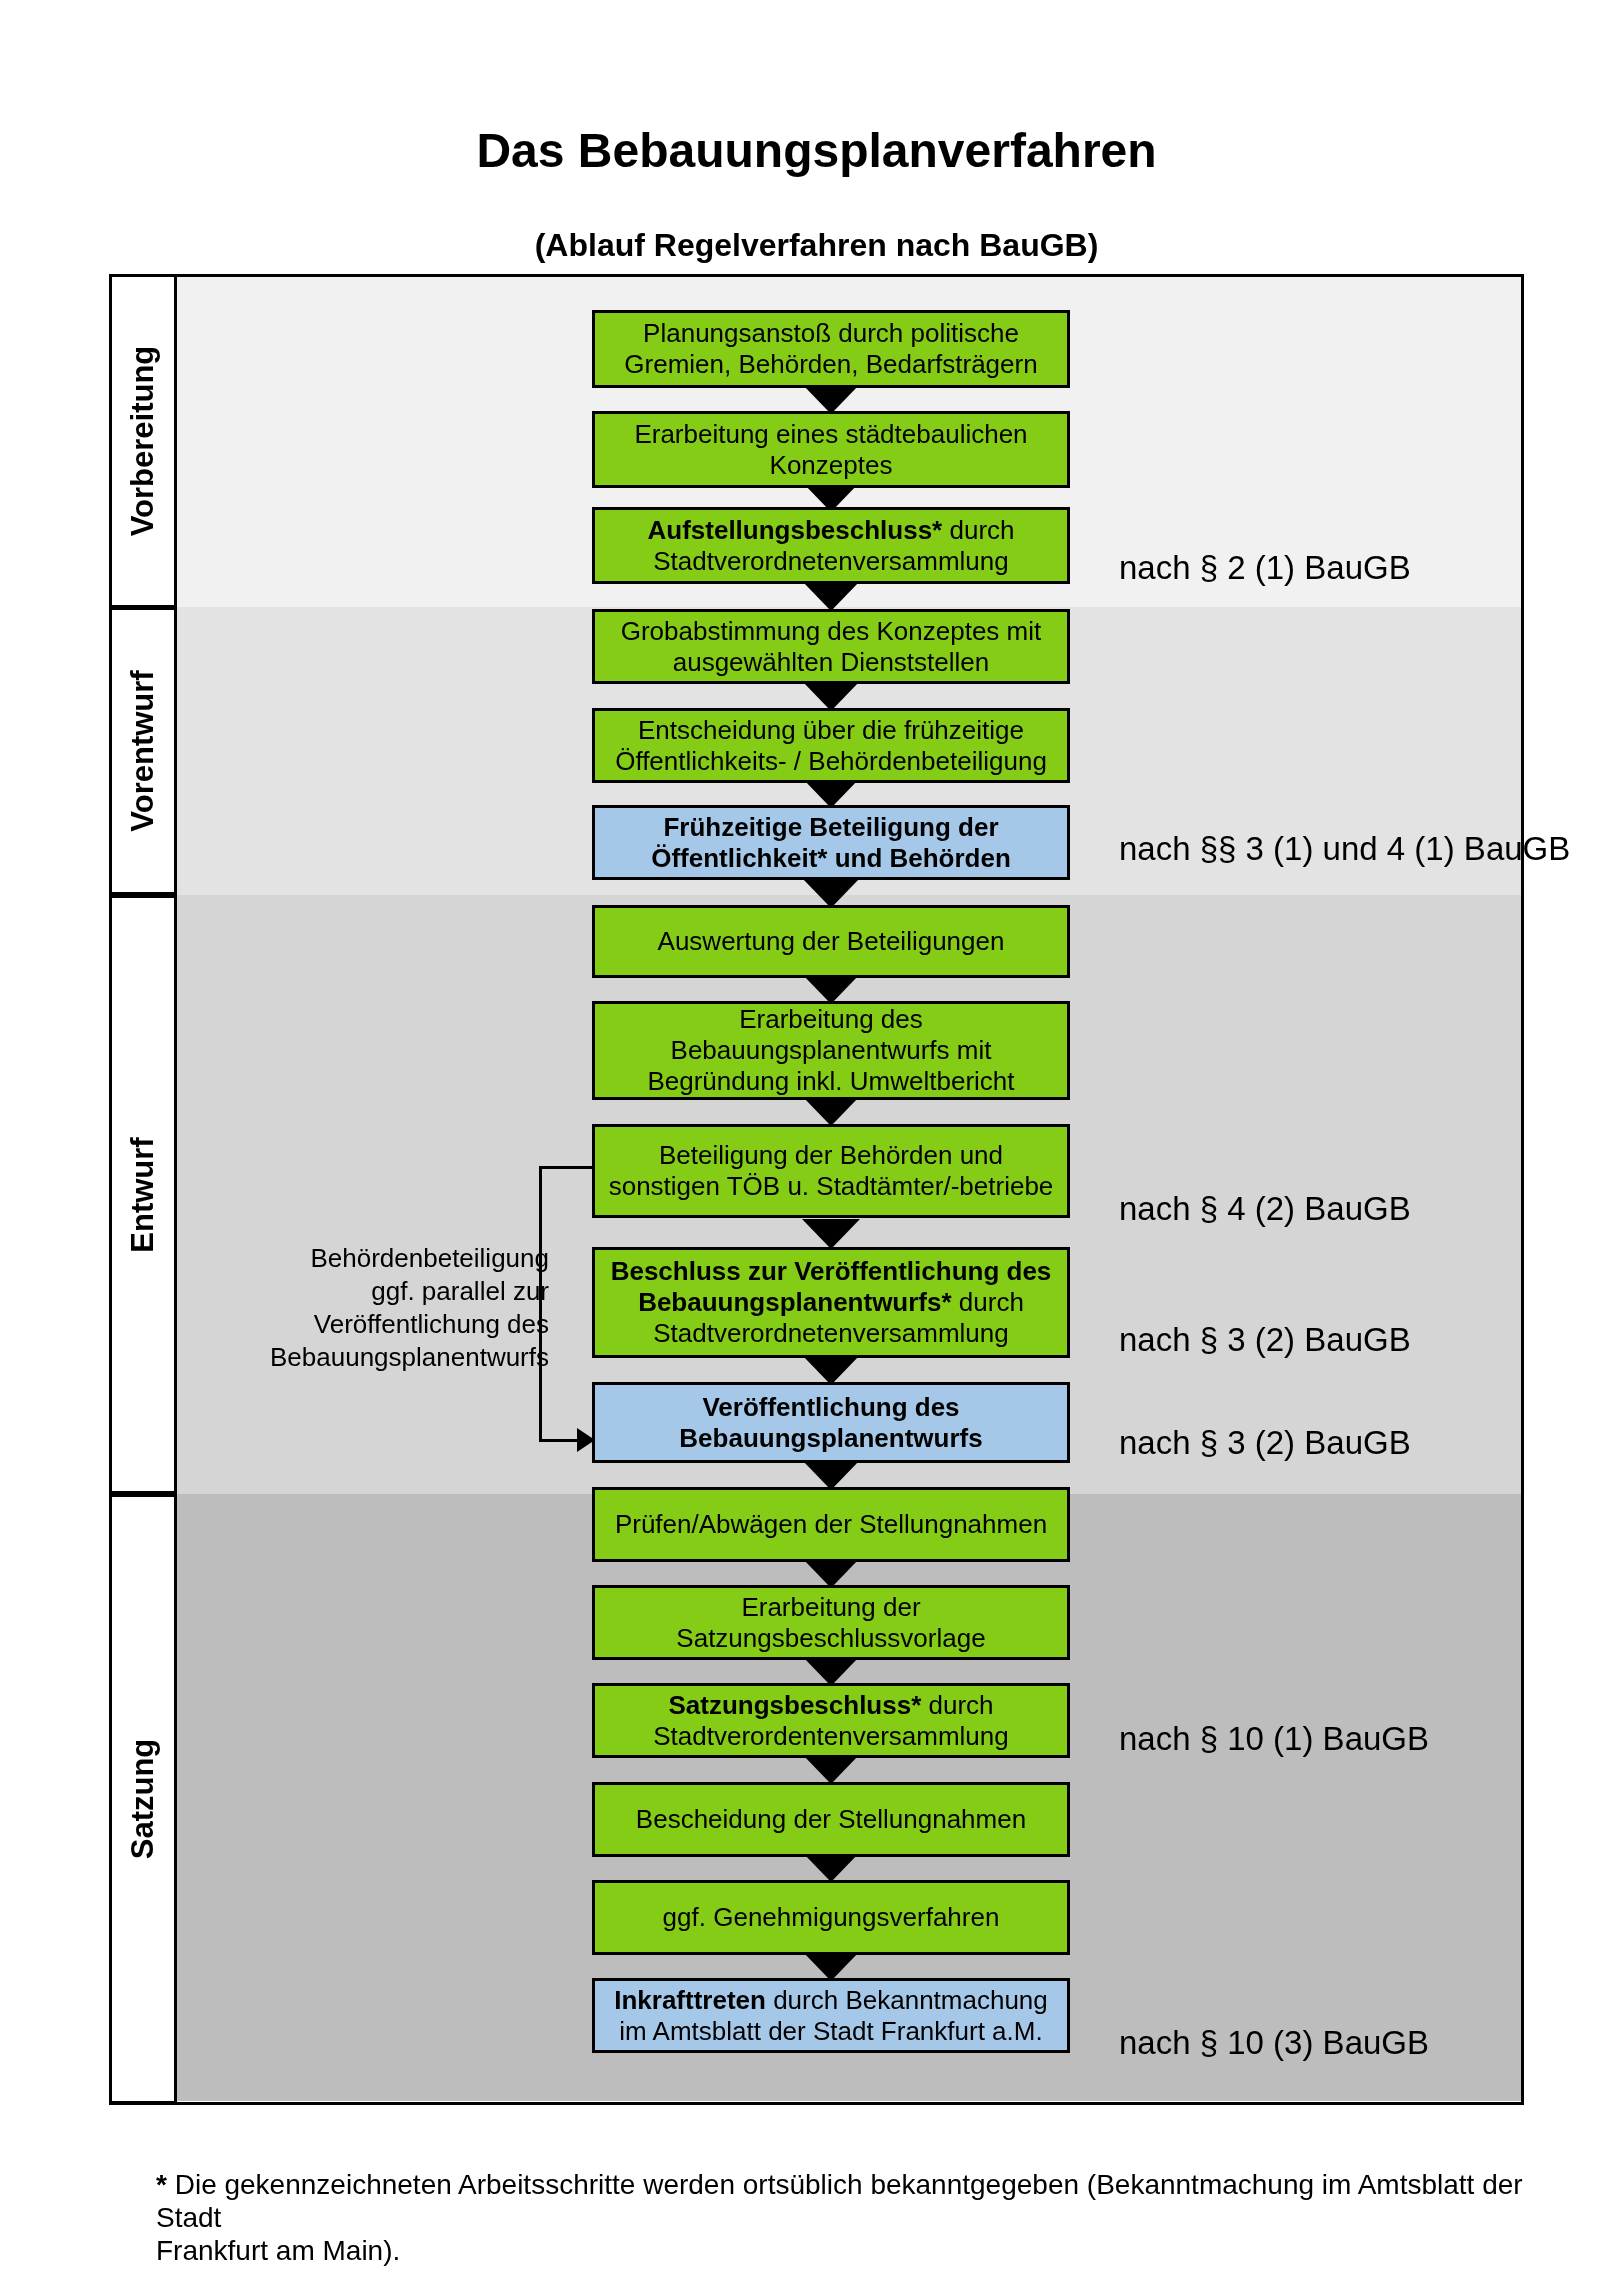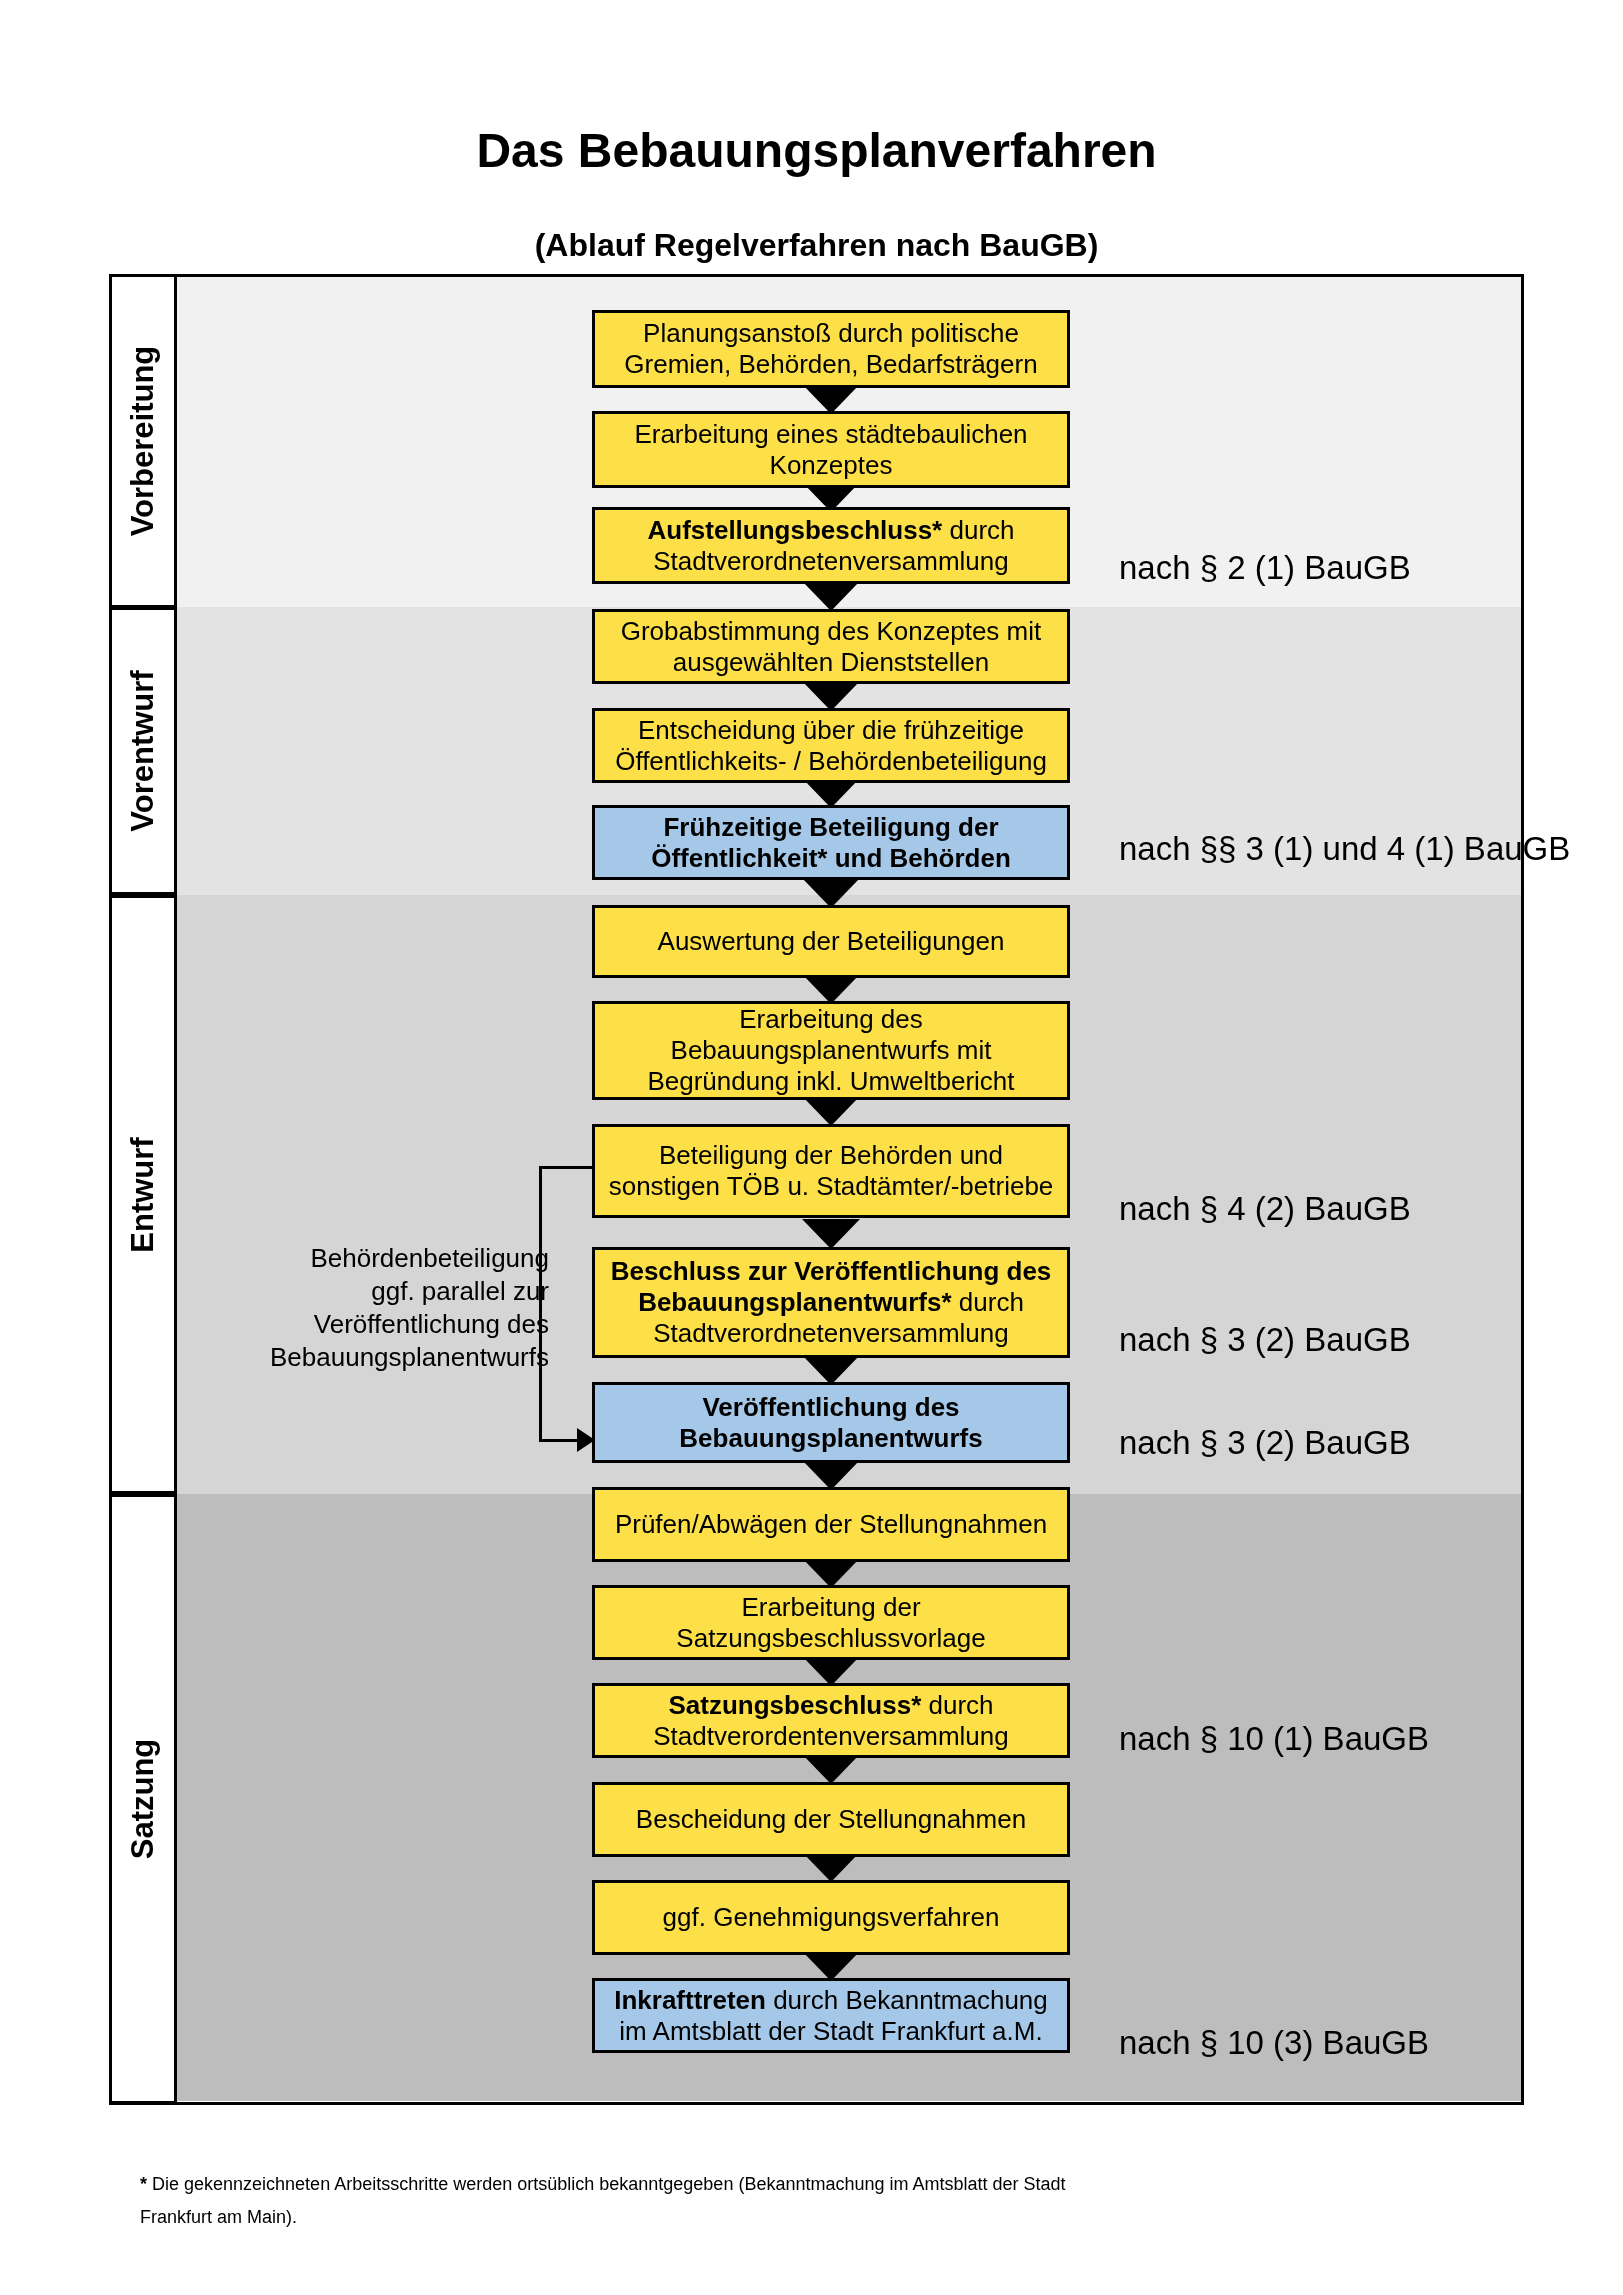--- a/index.html
+++ b/index.html
@@ -27,21 +27,21 @@
          border:3.3px solid #000;box-sizing:border-box;z-index:2;
          display:flex;align-items:center;justify-content:center;}
   .phase span{transform:rotate(-90deg);white-space:nowrap;
          font-size:31px;font-weight:bold;}
   .ph1{top:274px;height:334px;}
   .ph2{top:607px;height:288px;}
   .ph3{top:895px;height:599px;}
   .ph4{top:1494px;height:610px;}
 
   
-  .step{position:absolute;left:560px;width:478px;background:#fde047;
+  .step{position:absolute;left:560px;width:478px;background:#84cc16;
         border:3.9px solid #000;box-sizing:border-box;z-index:2;
         display:flex;align-items:center;justify-content:center;
         text-align:center;font-size:26px;line-height:31px;padding:1.3px 5.2px;}
   .step span{white-space:pre-line;}
   .step .lead{font-weight:bold;}
   .step.highlight{background:var(--highlight,#a6c8e8);}
 
   
   .arr{position:absolute;left:770px;width:0;height:0;z-index:1;
        border-left:29px solid transparent;border-right:29px solid transparent;
@@ -56,22 +56,22 @@
 
   
   .conn{position:absolute;background:#000;z-index:1;}
   .conn-v{left:507px;top:1166px;width:3.3px;height:275px;}
   .conn-h1{left:507px;top:1166px;width:54px;height:3.3px;}
   .conn-h2{left:507px;top:1439px;width:41px;height:3.3px;}
   .conn-head{position:absolute;left:545px;top:1428px;width:0;height:0;z-index:1;
        border-top:12.4px solid transparent;border-bottom:12.4px solid transparent;
        border-left:18.3px solid #000;}
 
-  .footnote{position:absolute;left:108px;top:2135px;width:1378px;z-index:2;
-       font-size:18px;line-height:33px;white-space:pre-line;}
+  .footnote{position:absolute;left:124px;top:2135px;width:1378px;z-index:2;
+       font-size:28px;line-height:33px;white-space:pre-line;}
   .footnote .marker{font-weight:bold;}
 </style>
 </head>
 <body>
 
 <div id="page">
 
   <div class="title">Das Bebauungsplanverfahren</div>
   <div class="subtitle">(Ablauf Regelverfahren nach BauGB)</div>
 

